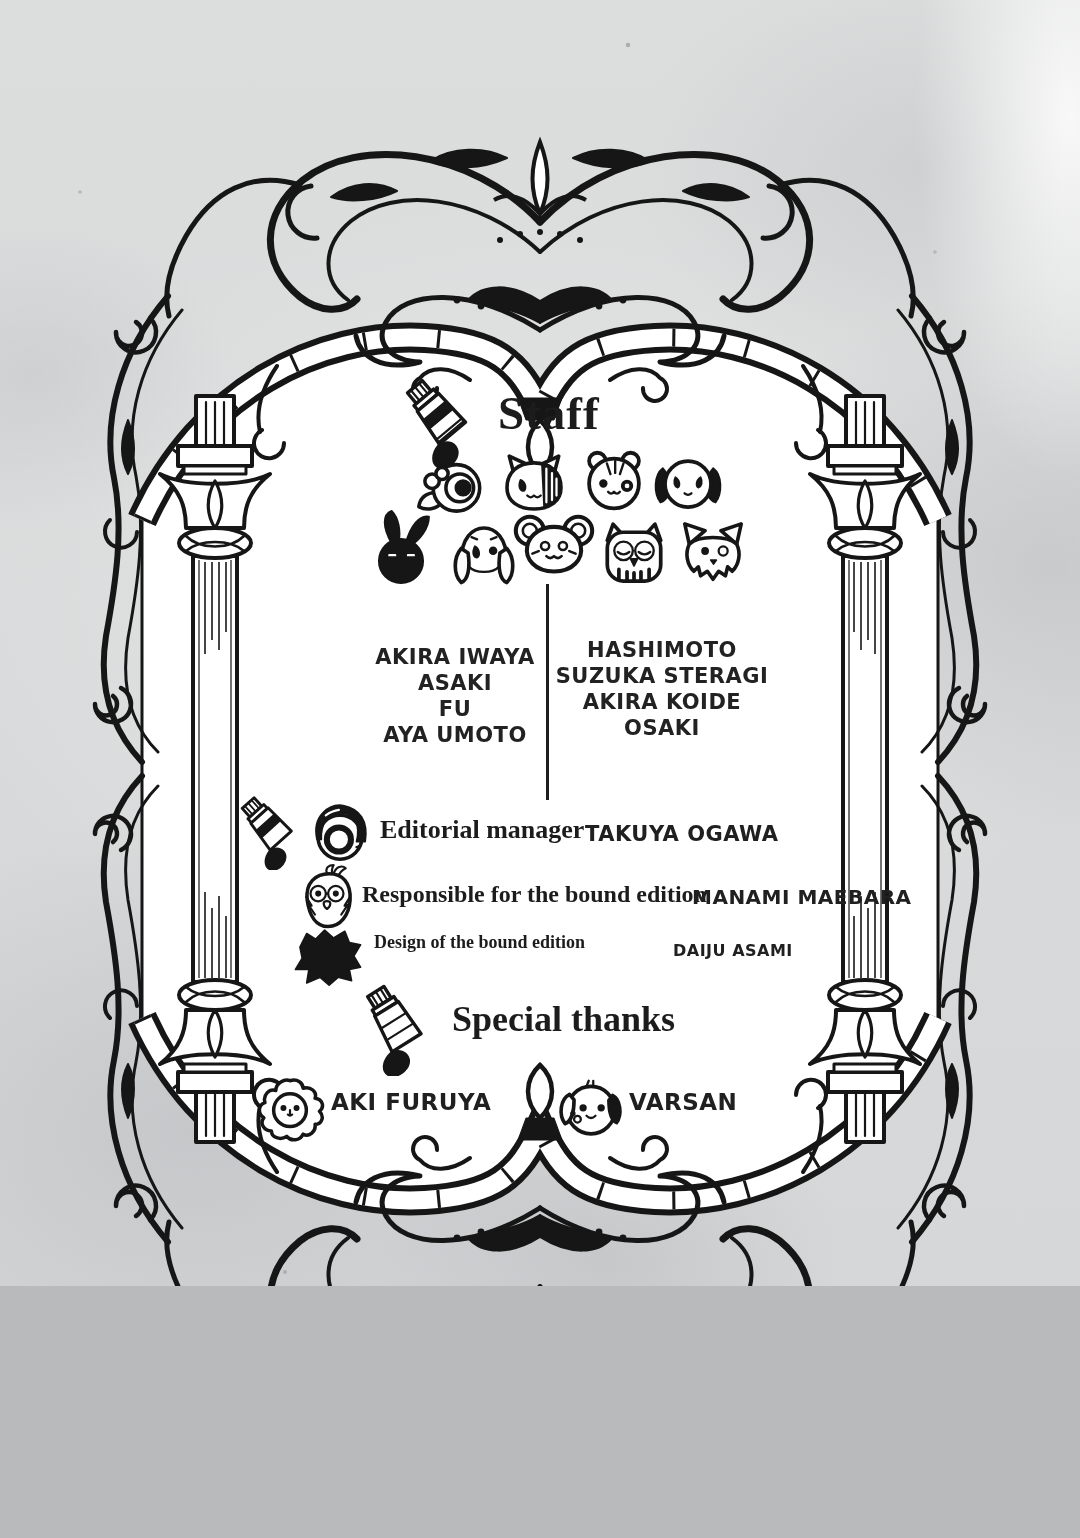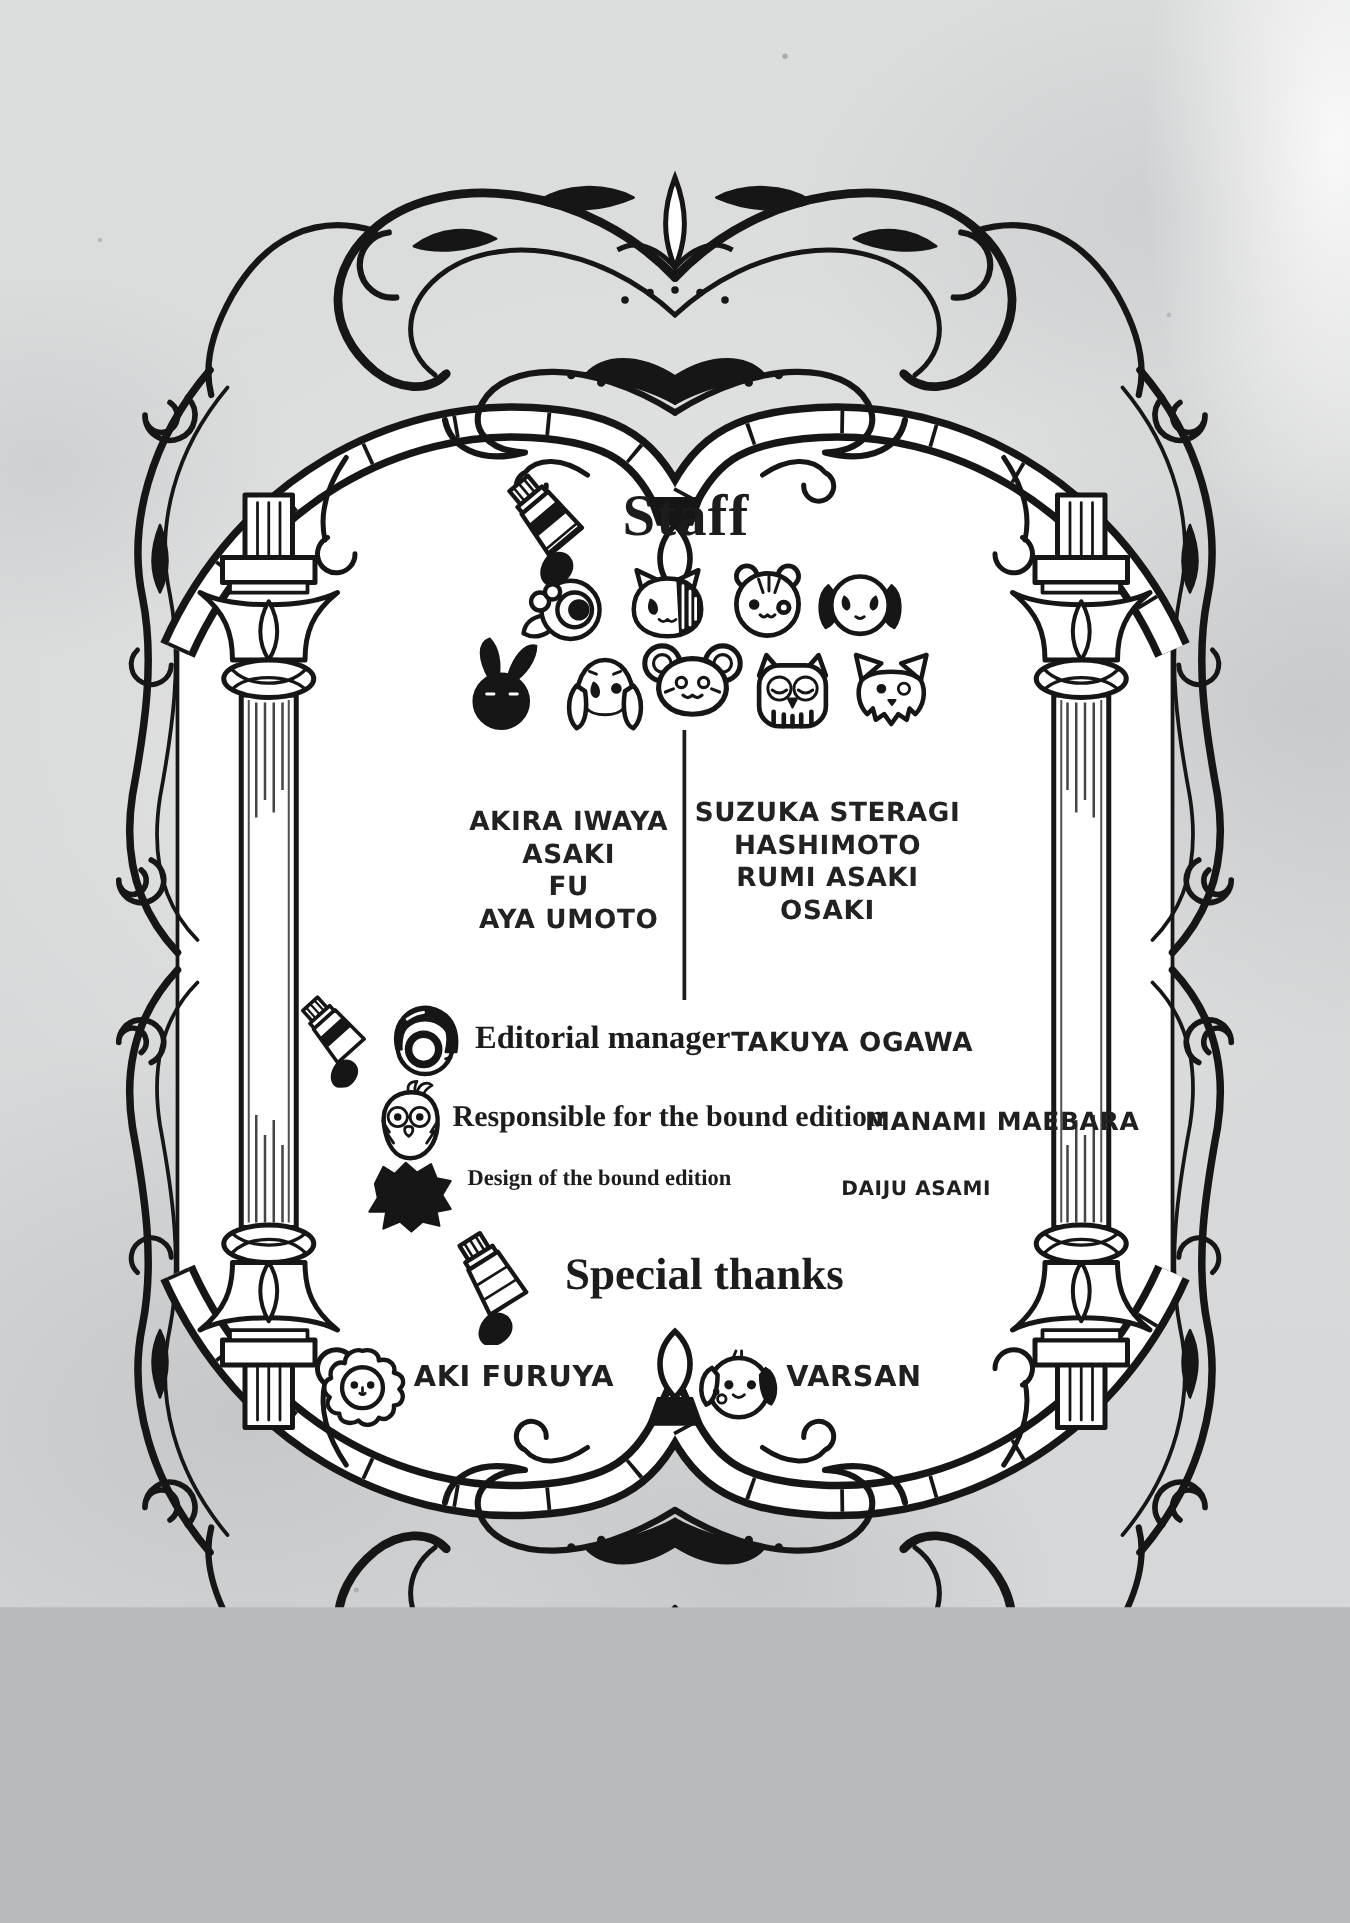--- a/index.html
+++ b/index.html
@@ -223,23 +223,23 @@
     </svg>
 
     <div class="abs names" style="left:340px;top:644px;width:230px">
       <div>AKIRA IWAYA</div>
       <div>ASAKI</div>
       <div>FU</div>
       <div>AYA UMOTO</div>
     </div>
     <div class="abs divider" style="left:546px;top:584px;width:3px;height:216px"></div>
     <div class="abs names" style="left:532px;top:637px;width:260px">
+      <div>HASHIMOTO</div>
       <div>SUZUKA STERAGI</div>
-      <div>HASHIMOTO</div>
-      <div>RUMI ASAKI</div>
+      <div>AKIRA KOIDE</div>
       <div>OSAKI</div>
     </div>
 
     <svg class="abs ico" style="left:230px;top:790px" width="80" height="80" viewBox="0 0 90 90">
       <g transform="rotate(-42 45 45)">
         <rect class="w" x="38" y="6" width="18" height="13"></rect>
         <path class="thin" d="M 42,7 l 0,11 M 47,7 l 0,11 M 52,7 l 0,11"></path>
         <rect class="w" x="35" y="19" width="24" height="6"></rect>
         <path class="w" d="M 34,25 L 60,25 L 62,62 L 30,62 Z"></path>
         <path class="f" d="M 33.5,35 L 60.5,35 L 61.2,45 L 33,45 Z"></path>

